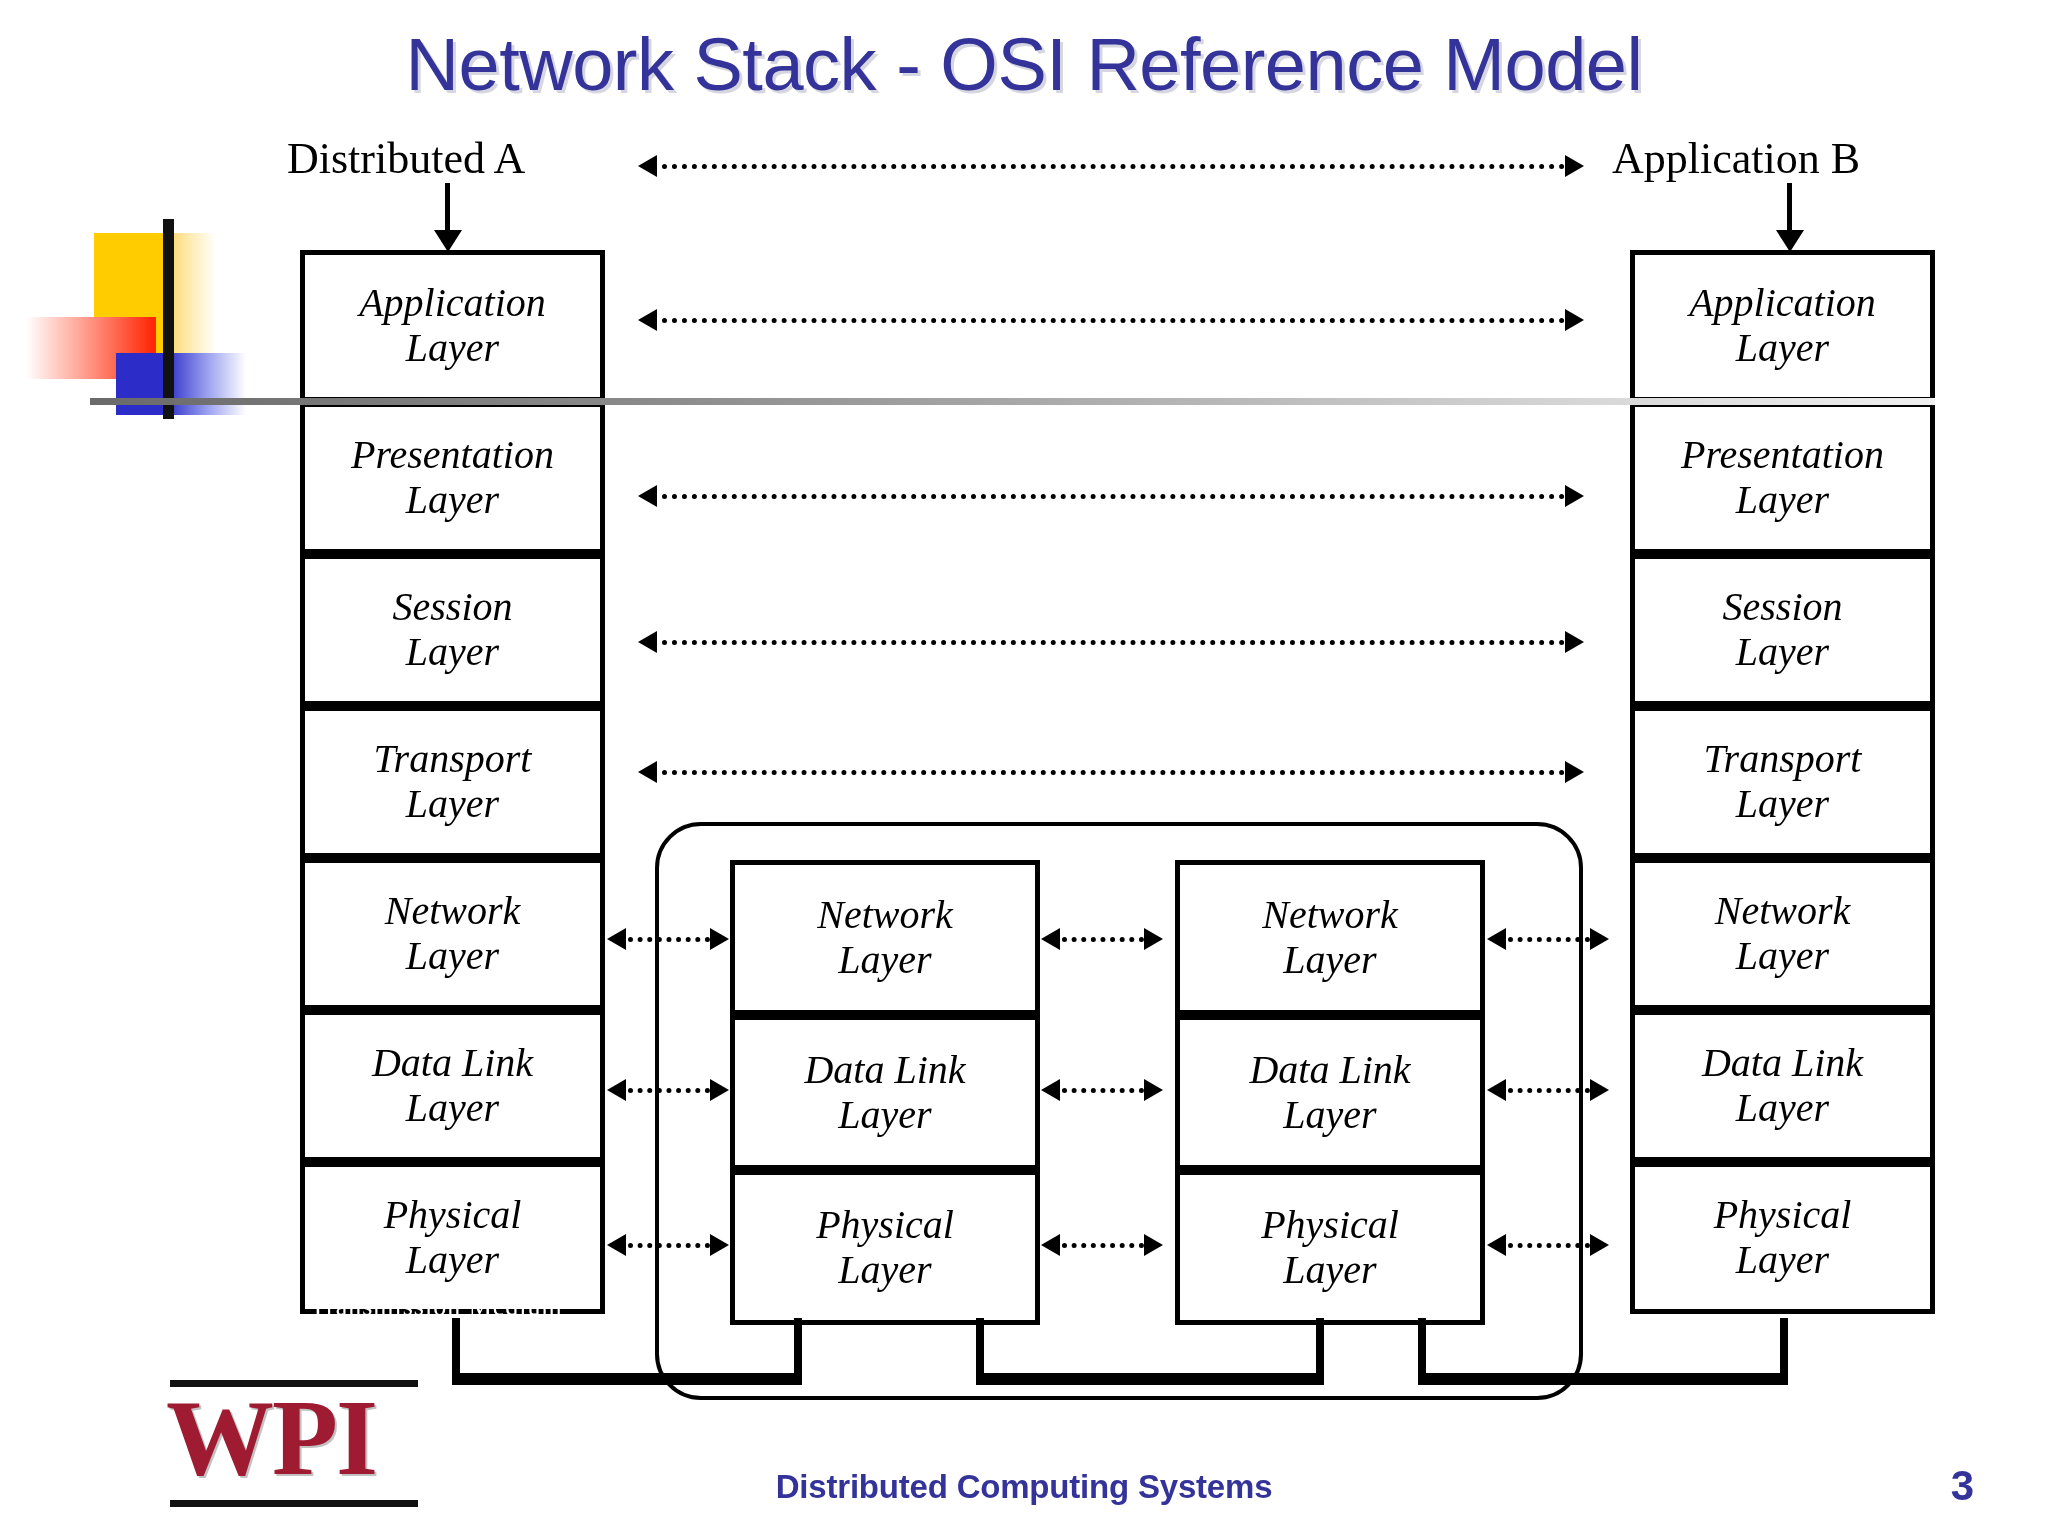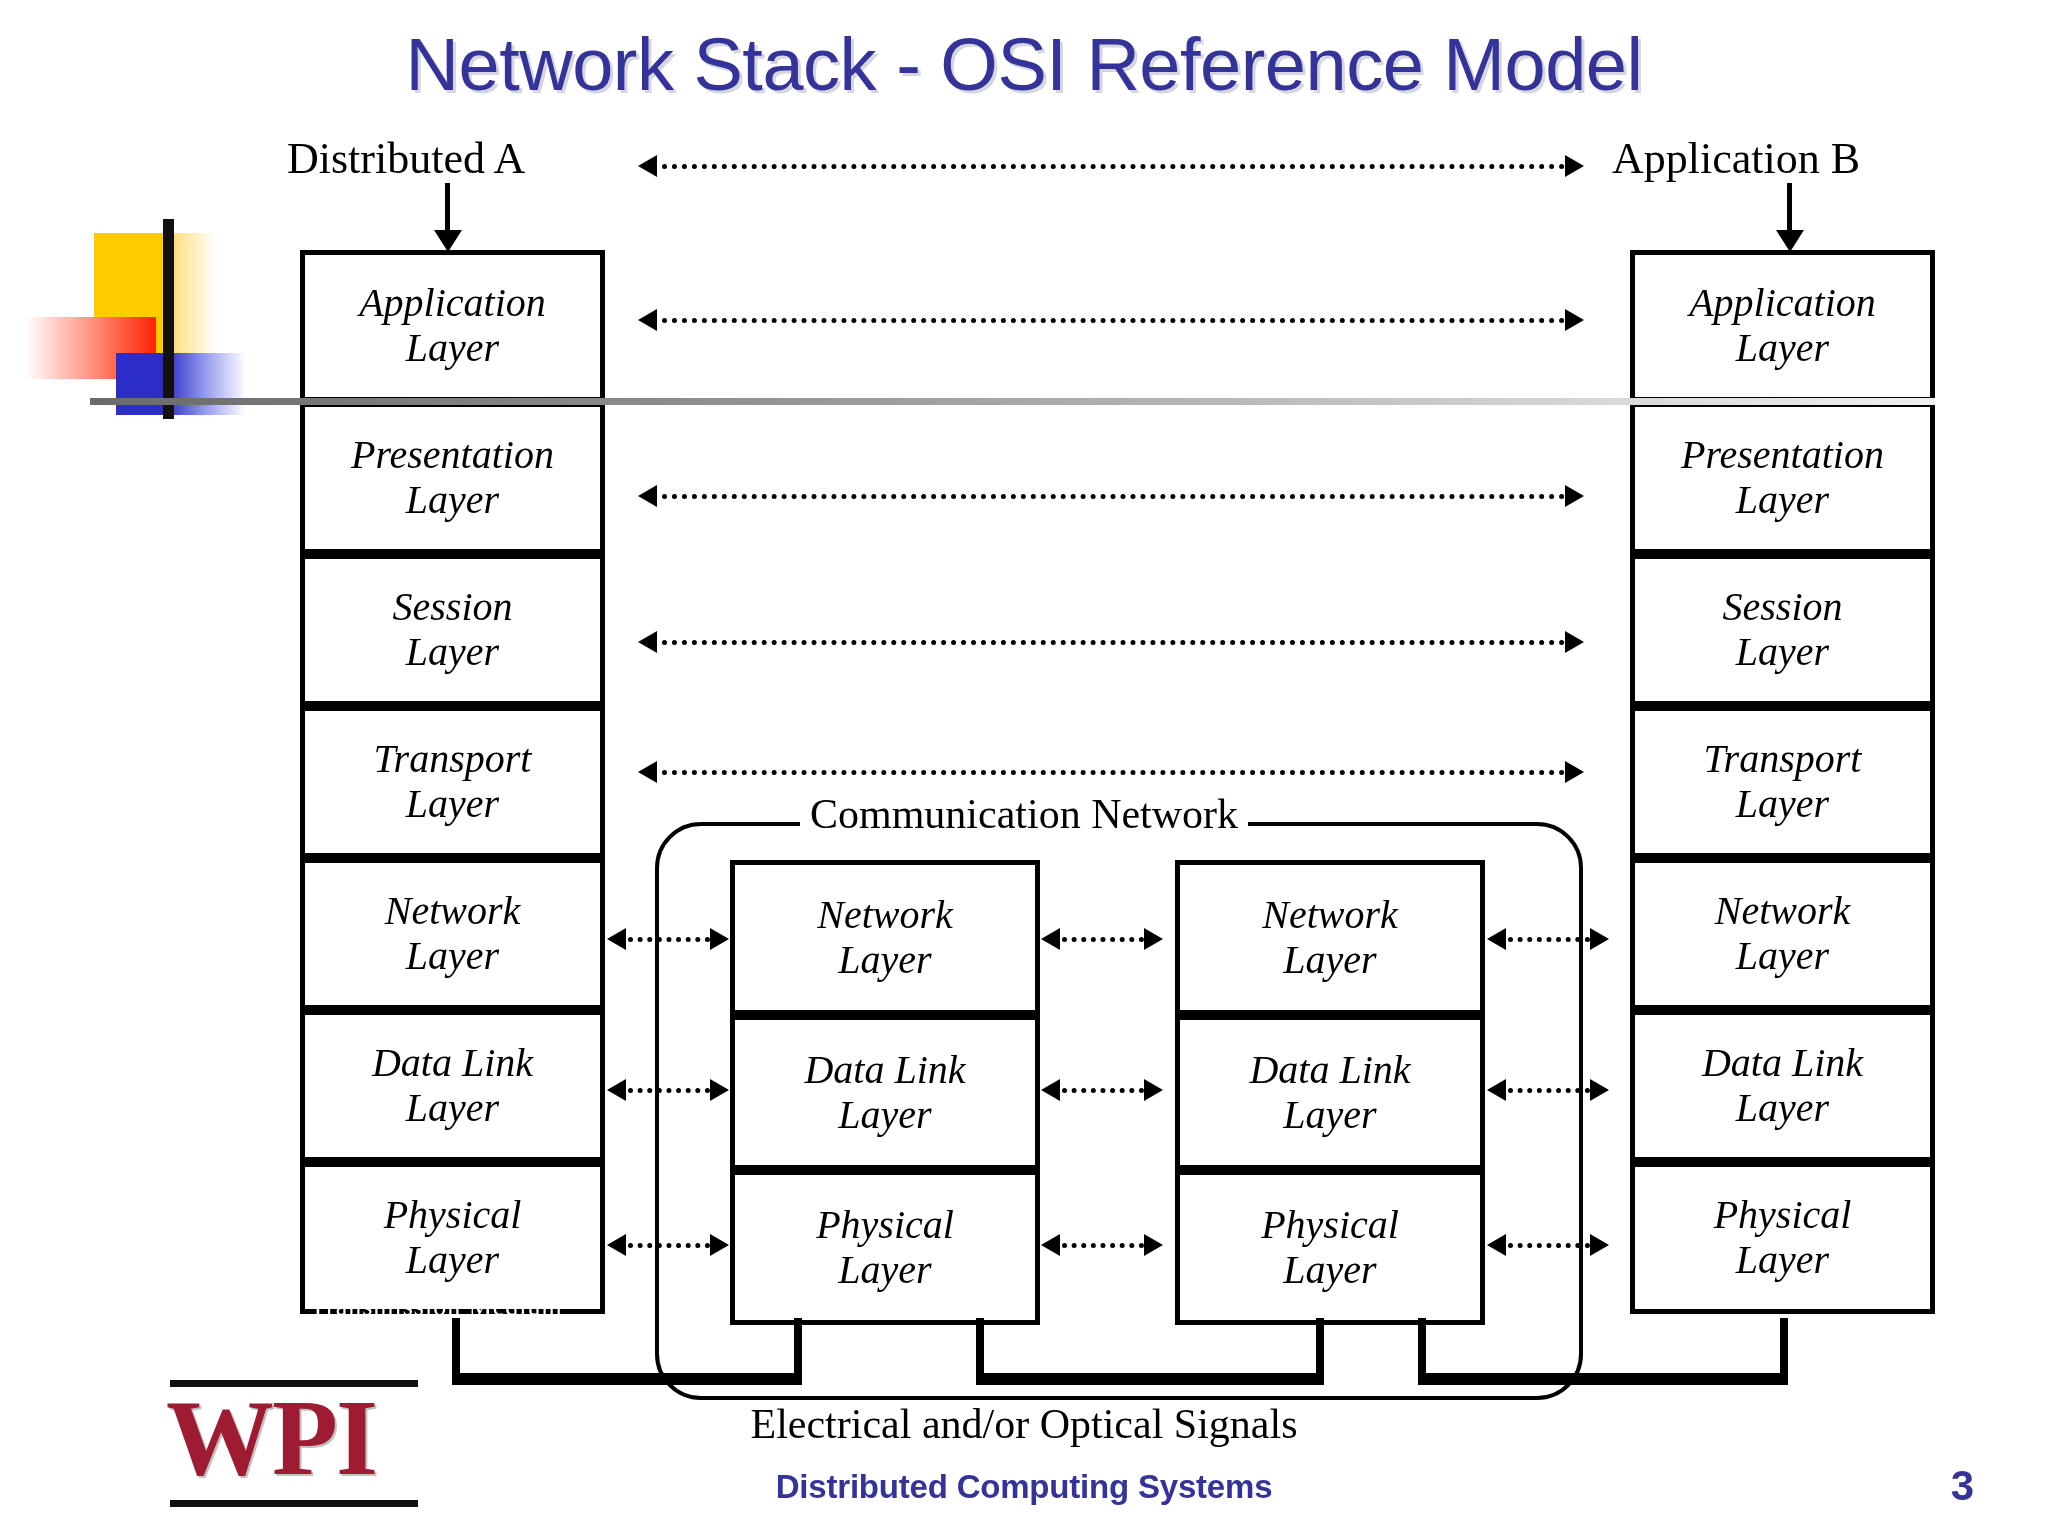--- a/index.html
+++ b/index.html
@@ -222,21 +222,20 @@
 
   <div class="dotline" style="left:662px;top:640px;width:903px;"></div>
   <div class="arrowL" style="left:638px;top:631px;"></div>
   <div class="arrowR" style="left:1565px;top:631px;"></div>
 
   <div class="dotline" style="left:662px;top:770px;width:903px;"></div>
   <div class="arrowL" style="left:638px;top:761px;"></div>
   <div class="arrowR" style="left:1565px;top:761px;"></div>
 
   <div class="commbox" style="left:655px;top:822px;width:920px;height:570px;"></div>
-  <div class="commlabel" style="left:800px;top:790px;">Communication Network</div>
 
   <div class="lbox" style="left:730px;top:860px;width:310px;height:155px;">
     <span>Network</span>
     <span>Layer</span>
   </div>
   <div class="lbox" style="left:730px;top:1015px;width:310px;height:155px;">
     <span>Data Link</span>
     <span>Layer</span>
   </div>
   <div class="lbox" style="left:730px;top:1170px;width:310px;height:155px;">
@@ -304,21 +303,20 @@
     <div class="v" style="left:340px;top:0;height:60px;"></div>
     <div class="h" style="left:0;top:55px;width:348px;"></div>
   </div>
 
   <div class="brk" style="left:1418px;top:1318px;width:370px;height:70px;">
     <div class="v" style="left:0;top:0;height:60px;"></div>
     <div class="v" style="left:362px;top:0;height:60px;"></div>
     <div class="h" style="left:0;top:55px;width:370px;"></div>
   </div>
 
-  <div class="sigcap" style="left:0;top:1400px;width:2048px;text-align:center;">Electrical and/or Optical Signals</div>
 
   <div class="wpi">
     <div class="rule-top"></div>
     <div class="rule-bot"></div>
     <svg class="sealtxt" viewBox="0 0 132 132">
       <defs>
         <path id="arcTop" d="M 12,66 A 54,54 0 0 1 120,66"></path>
       </defs>
       <text font-size="11.5" fill="#ffffff" font-family="Liberation Sans, sans-serif" letter-spacing="0.4">
         <textPath href="#arcTop" startOffset="4%">WORCESTER POLYTECHNIC INSTITUTE</textPath>

